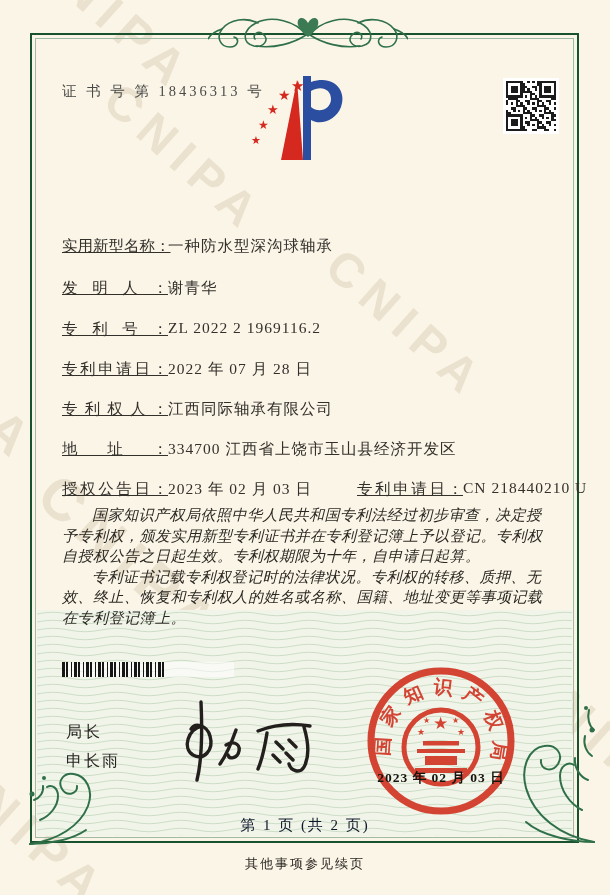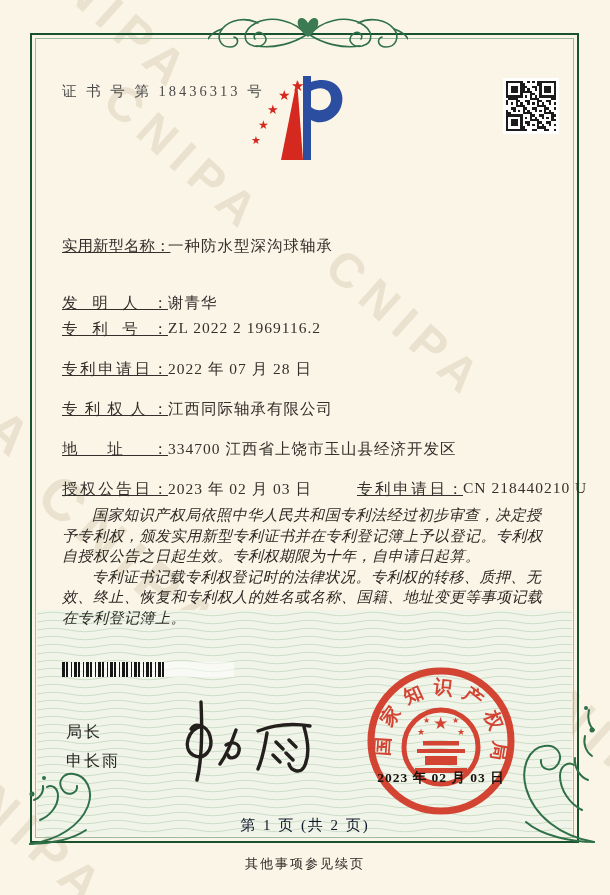--- a/index.html
+++ b/index.html
@@ -409,21 +409,21 @@
           <rect x="17" y="20" width="1" height="1"></rect>
           <rect x="20" y="20" width="1" height="1"></rect>
         </g>
       </svg>
   </div>
 
 
   <div class="field-row" style="top:236px;">
     <span class="flabel">实用新型名称：</span><span class="fvalue">一种防水型深沟球轴承</span>
   </div>
-  <div class="field-row" style="top:293px;">
+  <div class="field-row" style="top:278px;">
     <span class="flabel">发明人：</span><span class="fvalue">谢青华</span>
   </div>
   <div class="field-row" style="top:319px;">
     <span class="flabel">专利号：</span><span class="fvalue">ZL 2022 2 1969116.2</span>
   </div>
   <div class="field-row" style="top:359px;">
     <span class="flabel">专利申请日：</span><span class="fvalue">2022 年 07 月 28 日</span>
   </div>
   <div class="field-row" style="top:399px;">
     <span class="flabel">专利权人：</span><span class="fvalue">江西同际轴承有限公司</span>

